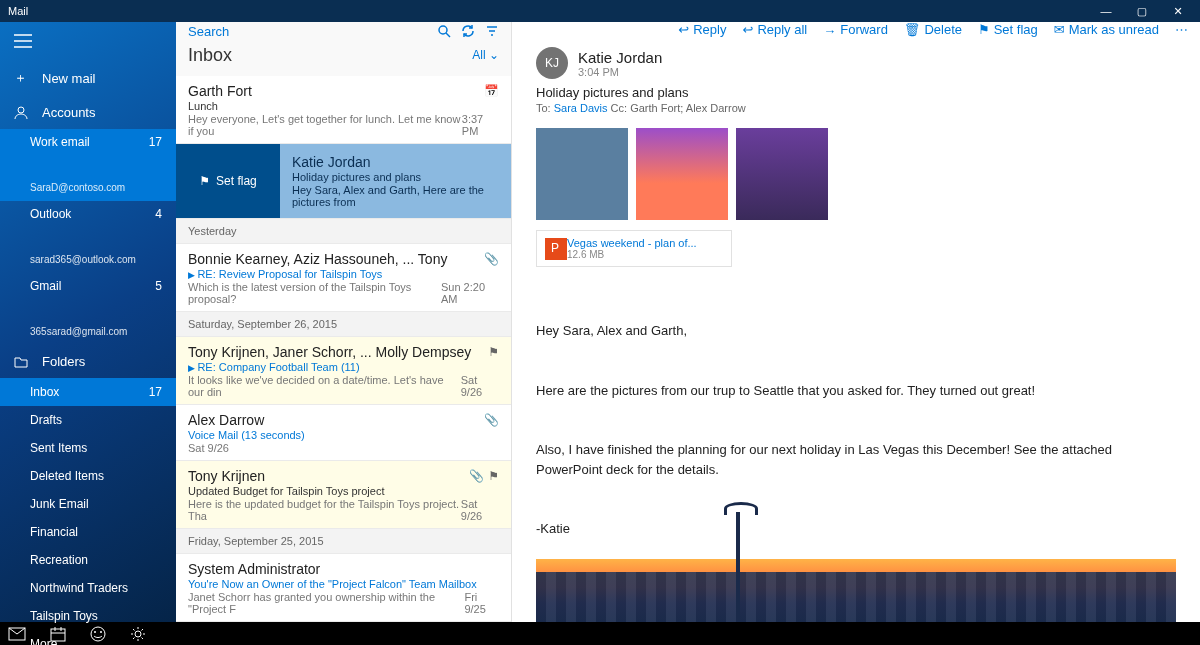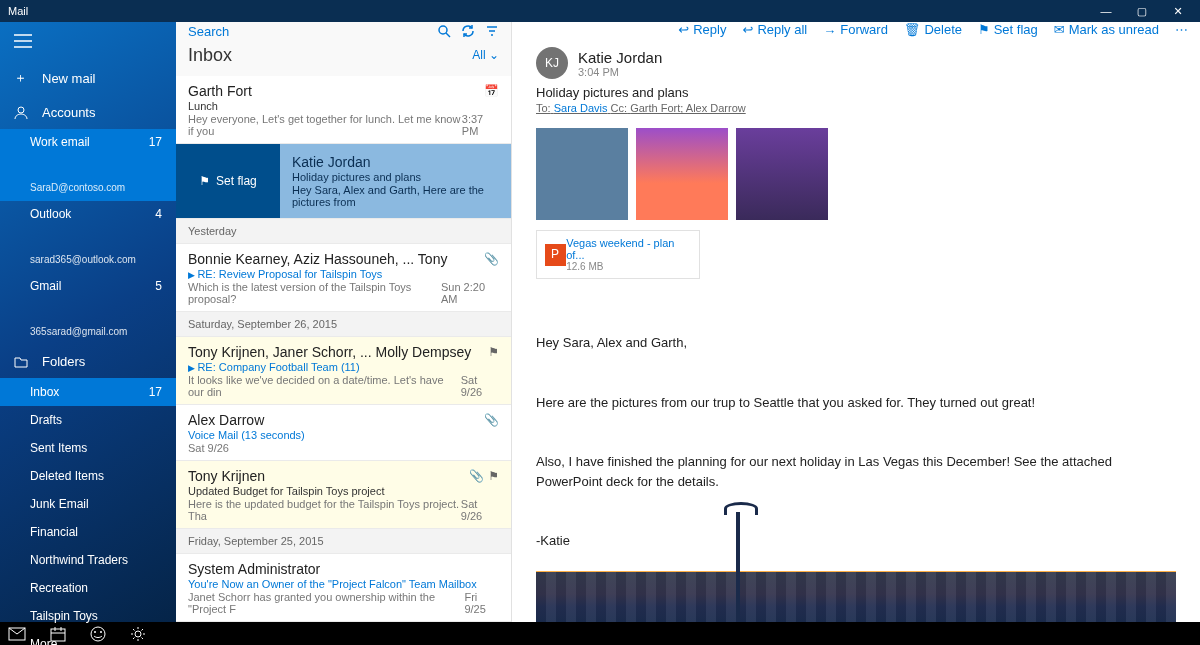--- a/index.html
+++ b/index.html
@@ -49,27 +49,27 @@
 
 .reading { flex:1; display:flex; flex-direction:column; overflow:hidden; }
 .actions { height:40px; display:flex; align-items:center; justify-content:flex-end; padding:0 12px; gap:16px; color:#0078d7; font-size:13px; }
 .act { display:flex; align-items:center; gap:4px; cursor:pointer; }
 .hdr { padding:10px 24px 4px; }
 .hdr-row { display:flex; align-items:center; gap:10px; }
 .avatar { width:32px; height:32px; border-radius:50%; background:#737373; color:#fff; display:flex; align-items:center; justify-content:center; font-size:12px; }
 .hdr .name { font-size:15px; color:#222; }
 .hdr .time { font-size:11px; color:#888; }
 .hdr .subj { font-size:13px; color:#222; margin-top:6px; }
-.hdr .recips { font-size:11px; color:#666; margin-top:2px;text-decoration:underline; }
+.hdr .recips { font-size:11px; color:#666; margin-top:2px; }
 .hdr .recips .blue { color:#0078d7; }
 .attachments { display:flex; gap:8px; padding:10px 24px; }
 .thumb { width:92px; height:92px; background:#5a7fa0; }
 .thumb.t2 { background:linear-gradient(180deg,#9c4ec9 0%,#ff7a59 60%); }
 .thumb.t3 { background:linear-gradient(180deg,#6a3e9c 0%,#3a2a5a 100%); }
-.file-attach { margin:0 24px; border:1px solid #e1e1e1; display:flex; align-items:center; width:164px; padding:6px 8px; gap:0; }
+.file-attach { margin:0 24px; border:1px solid #e1e1e1; display:flex; align-items:center; width:196px; padding:6px 8px; gap:0; }
 .ppt-icon { width:22px; height:22px; background:#e64a19; position:relative; }
 .ppt-icon::after { content:'P'; position:absolute; color:#fff; font-size:12px; left:6px; top:3px; }
 .file-attach .fname { font-size:11px; color:#0078d7; }
 .file-attach .fsize { font-size:10px; color:#888; }
 .body-text { padding:14px 24px 8px; font-size:13px; color:#222; line-height:1.5; }
 .body-text p { margin-bottom:12px;margin-top:40px; }
 .hero { margin:0 24px; height:190px; background:linear-gradient(180deg,#ffb347 0%,#ff6a3d 45%,#5b3a6a 70%,#1a2a4a 100%); position:relative; }
 .needle { position:absolute; bottom:0; left:200px; width:4px; height:110px; background:#1a2a4a; }
 .needle::before { content:''; position:absolute; top:-10px; left:-12px; width:28px; height:10px; border-radius:50% 50% 0 0; border:3px solid #1a2a4a; border-bottom:none; }
 .sky-line { position:absolute; bottom:0; left:0; right:0; height:50px; background:repeating-linear-gradient(90deg,#1a2a4a 0 10px,#2a3a5a 10px 20px); opacity:.9; }
@@ -151,25 +151,25 @@
         </div>
         <div class="sb-folder">
           <span>Junk Email</span>
           <span></span>
         </div>
         <div class="sb-folder">
           <span>Financial</span>
           <span></span>
         </div>
         <div class="sb-folder">
+          <span>Recreation</span>
+          <span></span>
+        </div>
+        <div class="sb-folder">
           <span>Northwind Traders</span>
-          <span></span>
-        </div>
-        <div class="sb-folder">
-          <span>Recreation</span>
           <span></span>
         </div>
         <div class="sb-folder">
           <span>Tailspin Toys</span>
           <span></span>
         </div>
         <div class="sb-folder">
           <span>More</span>
           <span></span>
         </div>

